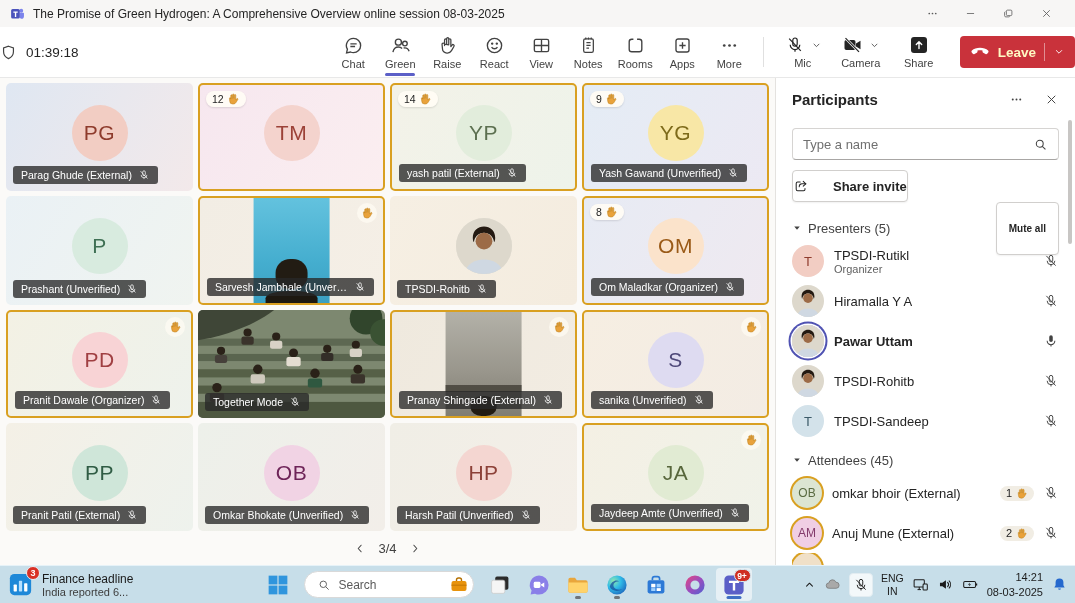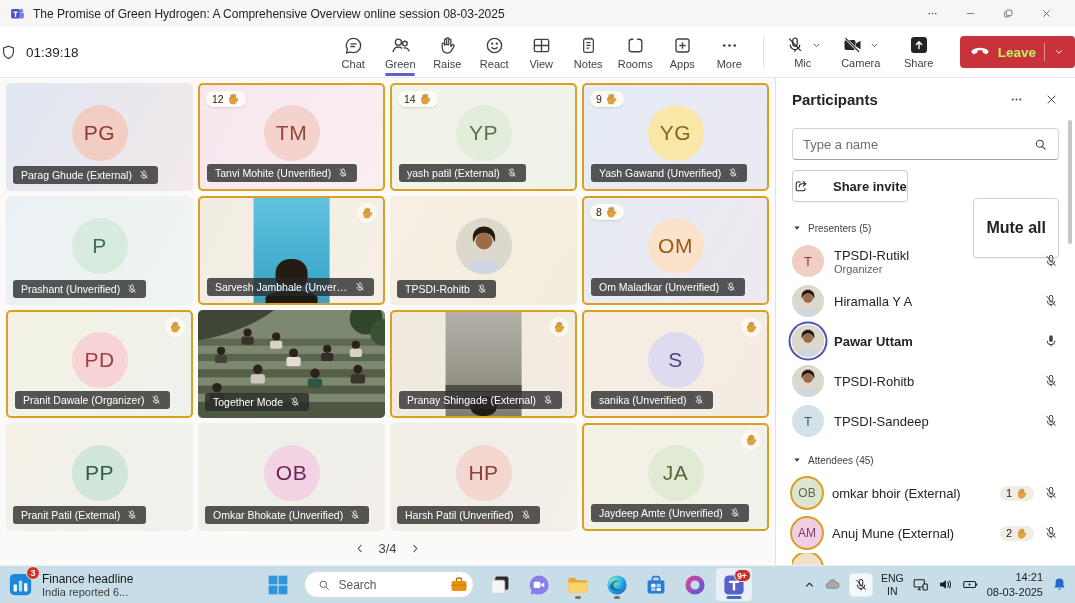--- a/index.html
+++ b/index.html
@@ -23,21 +23,21 @@
   .tb-item { width:47px; height:50px; display:flex; flex-direction:column; align-items:center; justify-content:center; gap:2px; cursor:pointer; position:relative; color:#424242; }
   .tb-item .tbi { width:21px; height:21px; position:relative; }
   .tb-item .tbl { font-size:11px; color:#424242; }
   .tb-item.active::after { content:""; position:absolute; bottom:1px; width:30px; height:3px; border-radius:2px; background:#5b5fc7; }
   .tb-div { width:1px; height:30px; background:#e0e0e0; margin:0 10px; }
   .dev-item { width:58px; height:50px; display:flex; flex-direction:column; align-items:center; justify-content:center; gap:2px; cursor:pointer; color:#242424; }
   .dev-top { display:flex; align-items:center; gap:5px; }
   .dev-top .tbi { width:22px; height:20px; }
   .dev-top .chev { width:11px; height:11px; color:#424242; }
   .dev-item .tbl { font-size:11px; color:#424242; }
-  .leave-btn { margin-left:12px; height:32px; background:#c9323b; border-radius:4px; color:#bef264; display:flex; align-items:center; padding:0 10px; gap:8px; cursor:pointer; }
+  .leave-btn { margin-left:12px; height:32px; background:#c9323b; border-radius:4px; color:#fef9c3; display:flex; align-items:center; padding:0 10px; gap:8px; cursor:pointer; }
   .leave-btn .ph { width:20px; height:13px; }
   .leave-btn .lv { font-size:13.5px; font-weight:600; }
   .leave-btn .sep { width:1px; height:18px; background:rgba(255,255,255,.45); }
   .leave-btn .chev { width:12px; height:12px; color:#fff; }
 
   
   .main { display:flex; height:487px; background:#fbfaf8; }
   .stage { width:775px; display:flex; flex-direction:column; }
   .grid { flex:1; display:grid; grid-template-columns:repeat(4,1fr); grid-template-rows:repeat(4,1fr); gap:5px; padding:5px 6px 0 6px; }
   .tile { position:relative; border-radius:5px; overflow:hidden; cursor:pointer; background:linear-gradient(120deg,#eef0f4,#f4eeec); }
@@ -70,22 +70,22 @@
   .ph-btns { margin-left:auto; display:flex; align-items:center; gap:20px; }
   .ph-btn { width:15px; height:15px; color:#424242; cursor:pointer; }
   .psearch { margin-top:8px; height:32px; border:1px solid #d6d4d2; border-bottom-color:#a8a6a4; border-radius:4px; display:flex; align-items:center; padding:0 10px; background:#fff; }
   .psearch input { flex:1; border:none; outline:none; font-size:13px; color:#242424; font-family:inherit; background:transparent; }
   .psearch input::placeholder { color:#707070; }
   .psearch .sico { width:15px; height:15px; color:#424242; }
   .invite-btn { margin-top:10px; height:32px; border:1px solid #d1cfcd; border-radius:4px; background:#fff; display:flex; align-items:center; justify-content:center; gap:24px; font-size:13px; font-weight:600; color:#242424; cursor:pointer; box-shadow:0 1px 2px rgba(0,0,0,.06);text-align:center; }
   .invite-btn .iico { width:16px; height:16px; color:#242424; }
   .psection { margin-top:13px; display:flex; align-items:center; height:26px; }
   .psection .caret { width:10px; height:10px; color:#424242; }
-  .psection .plabel { font-size:10px; color:#424242; margin-left:6px; }
-  .muteall { margin-left:auto; border:1px solid #d1cfcd; border-radius:4px; background:#fff; padding:20px 12px; font-size:16px; font-weight:600; color:#242424; cursor:pointer; box-shadow:0 1px 2px rgba(0,0,0,.06); }
+  .psection .plabel { font-size:13px; color:#424242; margin-left:6px; }
+  .muteall { margin-left:auto; border:1px solid #d1cfcd; border-radius:4px; background:#fff; padding:20px 12px; font-size:10px; font-weight:600; color:#242424; cursor:pointer; box-shadow:0 1px 2px rgba(0,0,0,.06); }
   .prow { height:40px; display:flex; align-items:center; gap:10px; cursor:pointer; }
   .prow .pav { width:32px; height:32px; border-radius:50%; flex:none; display:flex; align-items:center; justify-content:center; font-size:13px; overflow:hidden; position:relative; }
   .prow .pav.ringed { box-shadow:0 0 0 1.5px #fff, 0 0 0 3.5px #4f52b2; }
   .prow .pav.gold { width:30px; height:30px; box-shadow:0 0 0 2px #d9a021; font-size:12px; }
   .pnames { display:flex; flex-direction:column; justify-content:center; min-width:0; }
   .pname { font-size:13px; color:#242424; white-space:nowrap; overflow:hidden; text-overflow:ellipsis; }
   .pname.bold { font-weight:700; }
   .psub { font-size:11px; color:#616161; }
   .prow-right { margin-left:auto; display:flex; align-items:center; gap:9px; }
   .hbadge { background:#f1ede4; border-radius:10px; padding:1px 6px; display:flex; align-items:center; gap:3px; font-size:11px; color:#242424; }
@@ -351,31 +351,20 @@
           <div class="tile raised" style="background: linear-gradient(120deg, rgb(246, 231, 239), rgb(251, 238, 240));">
             <div class="avatar-big" style="background: rgb(244, 211, 205); color: rgb(156, 66, 56);">TM</div>
             <div class="hand-count">
               <span>12</span>
               <span class="hico">
                 <svg viewBox="0 0 20 20">
                   <path fill="#e9a23b" stroke="#bc7e15" stroke-width="0.7" stroke-linejoin="round" d="M6.8 10.2V5a1 1 0 0 1 2 0v4h.6V3.8a1 1 0 0 1 2 0V9h.6V4.6a1 1 0 0 1 2 0v6.6l1.3-1.6a1 1 0 0 1 1.6 1.2L14.3 15a4.6 4.6 0 0 1-3.9 2.2h-.8a4.3 4.3 0 0 1-4.3-4.3l-.4-4a1 1 0 0 1 1.9-.2z"></path>
                 </svg>
               </span>
             </div>
-            <div class="nameplate">
-              <span class="np-text">Tanvi Mohite (Unverified)</span>
-              <span class="mic">
-                <svg viewBox="0 0 20 20" fill="none" stroke="currentColor" stroke-width="1.2">
-                  <rect x="7.8" y="3" width="4.4" height="8.2" rx="2.2"></rect>
-                  <path d="M5.2 9.8a4.8 4.8 0 0 0 9.6 0"></path>
-                  <path d="M10 14.6v2.2"></path>
-                  <path d="M4.2 3.6l11.6 12.2"></path>
-                </svg>
-              </span>
-            </div>
           </div>
           <div class="tile raised" style="background: linear-gradient(120deg, rgb(243, 242, 232), rgb(238, 243, 234));">
             <div class="avatar-big" style="background: rgb(226, 237, 220); color: rgb(92, 112, 80);">YP</div>
             <div class="hand-count">
               <span>14</span>
               <span class="hico">
                 <svg viewBox="0 0 20 20">
                   <path fill="#e9a23b" stroke="#bc7e15" stroke-width="0.7" stroke-linejoin="round" d="M6.8 10.2V5a1 1 0 0 1 2 0v4h.6V3.8a1 1 0 0 1 2 0V9h.6V4.6a1 1 0 0 1 2 0v6.6l1.3-1.6a1 1 0 0 1 1.6 1.2L14.3 15a4.6 4.6 0 0 1-3.9 2.2h-.8a4.3 4.3 0 0 1-4.3-4.3l-.4-4a1 1 0 0 1 1.9-.2z"></path>
                 </svg>
               </span>
@@ -479,21 +468,21 @@
             <div class="avatar-big" style="background: rgb(251, 227, 203); color: rgb(154, 90, 23);">OM</div>
             <div class="hand-count">
               <span>8</span>
               <span class="hico">
                 <svg viewBox="0 0 20 20">
                   <path fill="#e9a23b" stroke="#bc7e15" stroke-width="0.7" stroke-linejoin="round" d="M6.8 10.2V5a1 1 0 0 1 2 0v4h.6V3.8a1 1 0 0 1 2 0V9h.6V4.6a1 1 0 0 1 2 0v6.6l1.3-1.6a1 1 0 0 1 1.6 1.2L14.3 15a4.6 4.6 0 0 1-3.9 2.2h-.8a4.3 4.3 0 0 1-4.3-4.3l-.4-4a1 1 0 0 1 1.9-.2z"></path>
                 </svg>
               </span>
             </div>
             <div class="nameplate">
-              <span class="np-text">Om Maladkar (Unverified)</span>
+              <span class="np-text">Om Maladkar (Organizer)</span>
               <span class="mic">
                 <svg viewBox="0 0 20 20" fill="none" stroke="currentColor" stroke-width="1.2">
                   <rect x="7.8" y="3" width="4.4" height="8.2" rx="2.2"></rect>
                   <path d="M5.2 9.8a4.8 4.8 0 0 0 9.6 0"></path>
                   <path d="M10 14.6v2.2"></path>
                   <path d="M4.2 3.6l11.6 12.2"></path>
                 </svg>
               </span>
             </div>
           </div>

